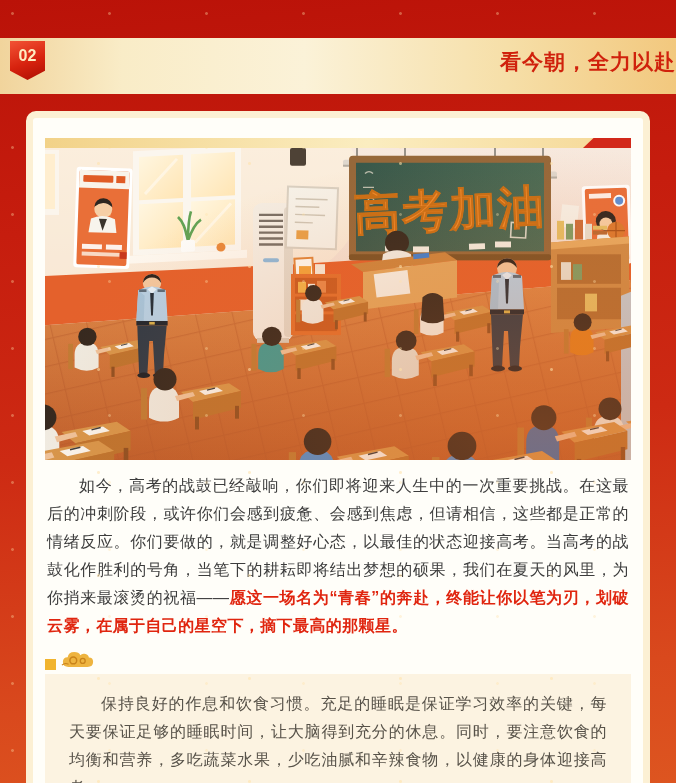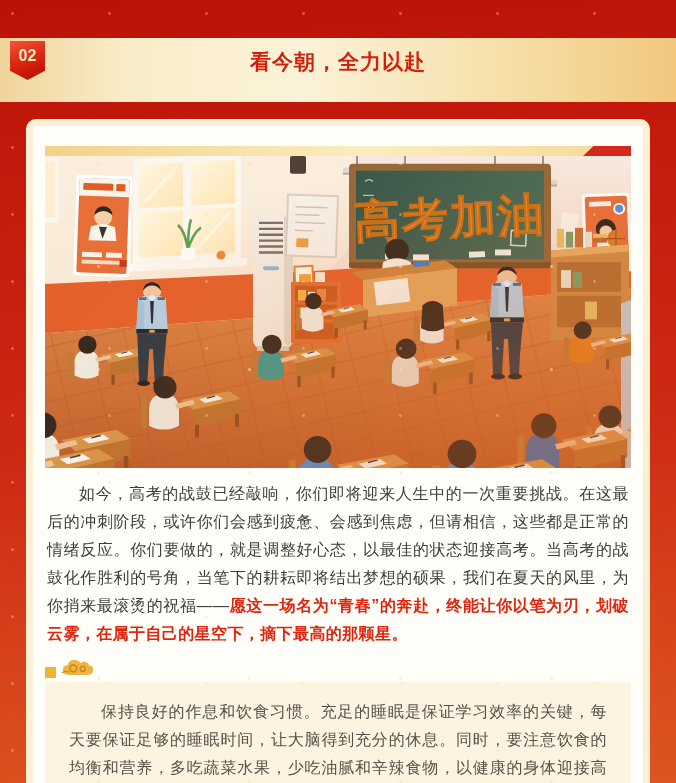--- a/index.html
+++ b/index.html
@@ -8,23 +8,23 @@
     font-family:"Liberation Sans",sans-serif;
     background:linear-gradient(175deg,#ba1208 0%,#c61d0e 28%,#cd2a13 55%,#d9491d 85%,#dd5520 100%);
   }
   .sparkles{position:absolute;inset:0;pointer-events:none;
     background-image:
       radial-gradient(circle,rgba(255,226,170,.55) 1px,transparent 2px),
       radial-gradient(circle,rgba(255,226,170,.35) 1px,transparent 1.8px);
     background-size:151px 103px,97px 67px;
     background-position:23px 9px,61px 47px;}
   
-  .banner{margin-top:38px;height:64px;position:relative;
+  .banner{margin-top:38px;height:56px;position:relative;
     background:linear-gradient(90deg,#f1d49c 0%,#f9ecc7 18%,#fbf2d8 45%,#f6dfa8 75%,#f2c87e 100%);}
-  .banner-title{margin:0;line-height:48px;text-align:center;font-size:21px;font-weight:bold;
+  .banner-title{margin:0;line-height:48px;text-align:right;font-size:21px;font-weight:bold;
     color:#d0210c;letter-spacing:1px;}
   .badge{position:absolute;left:10px;top:3px;width:35px;height:39px;box-sizing:border-box;
     clip-path:polygon(0 0,100% 0,100% 76%,50% 100%,0 76%);
     background:linear-gradient(160deg,#f25335 0%,#d7220e 55%,#ab0e03 100%);
     color:#ffeec2;font-size:16px;font-weight:bold;text-align:center;padding-top:6px;}
   
   .card{box-sizing:border-box;width:624px;margin:17px auto 0;height:700px;
     background:#fffef9;border:7px solid #fcf0d4;border-radius:10px;padding:20px 12px 0;}
   .art-topbar{height:10px;position:relative;
     background:linear-gradient(90deg,#f2d288,#fbedc0 55%,#f5d896);}

